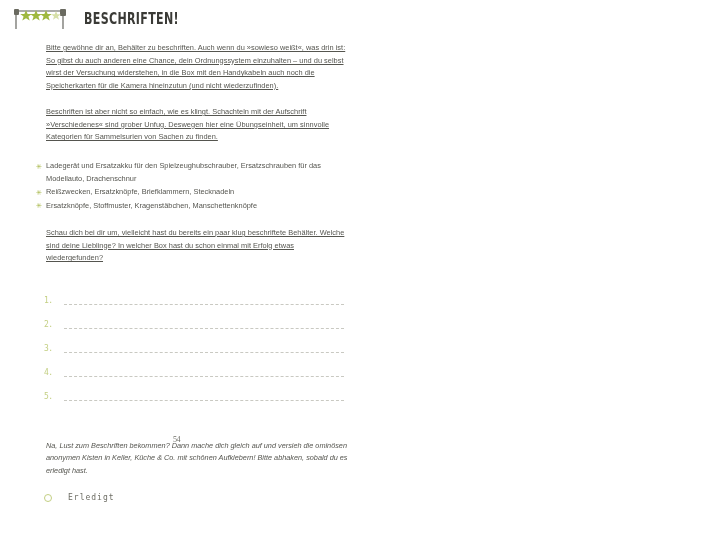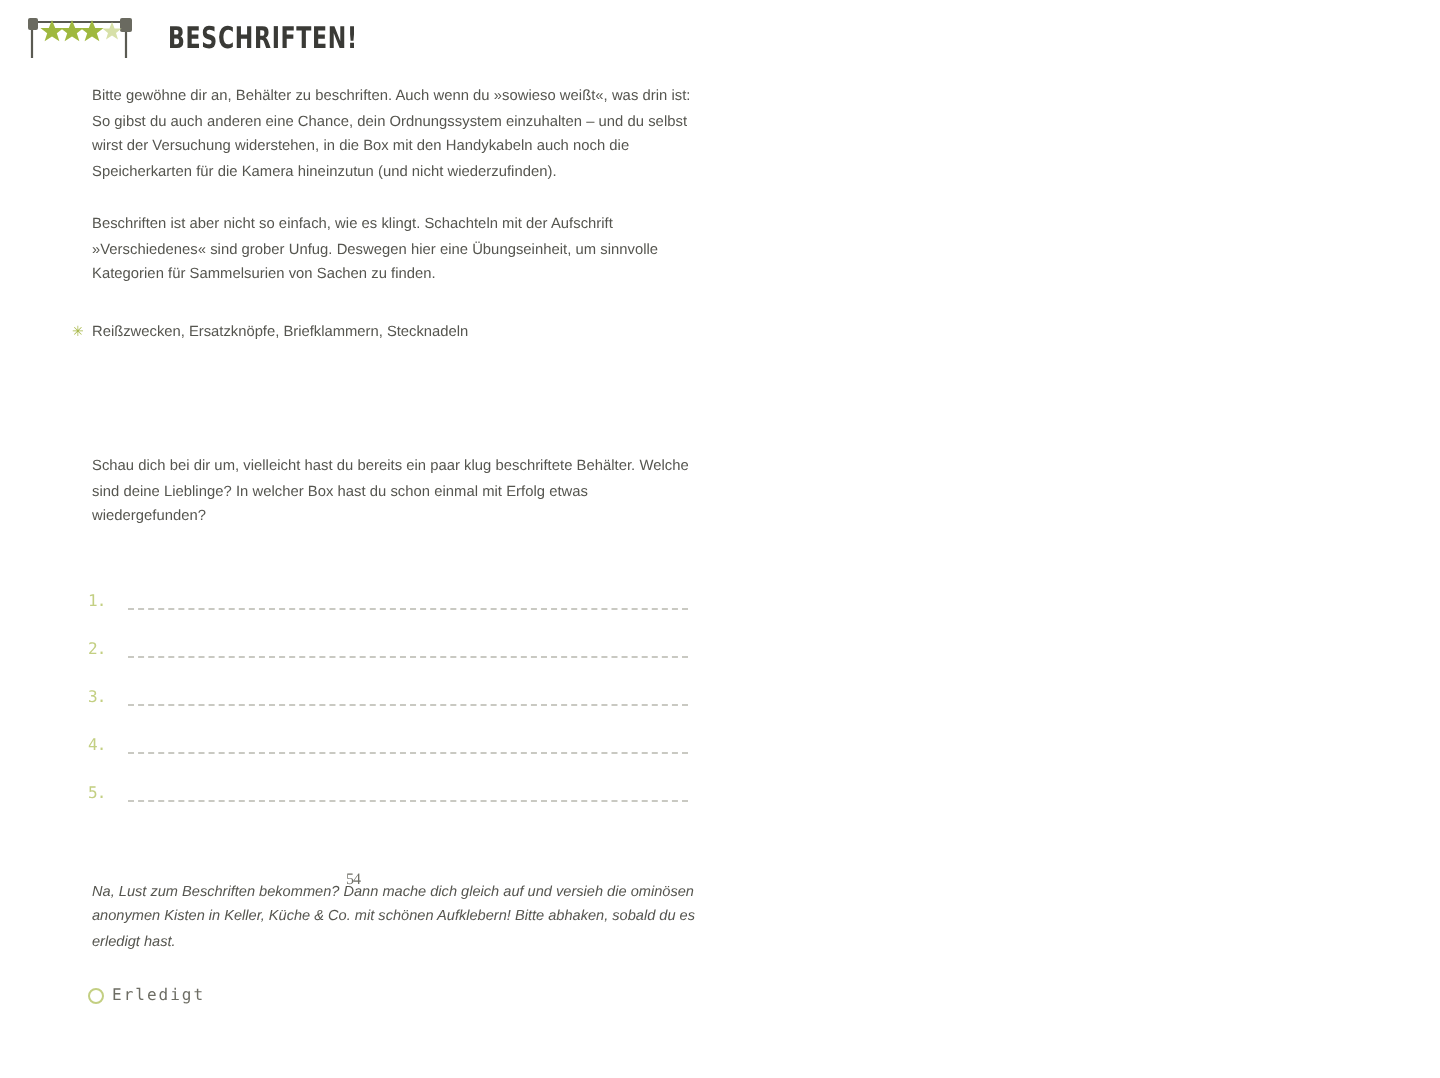--- a/index.html
+++ b/index.html
@@ -58,20 +58,21 @@
     font-family: "DejaVu Sans Condensed", "Liberation Sans Narrow", "Liberation Sans", sans-serif;
     transform: scaleX(0.82);
     transform-origin: left center;
     white-space: nowrap;
   }
 
   .para {
     position: absolute;
     left: 46px;
     width: 300px;
+    text-decoration: underline;
   }
 
   
   #bullet-list {
     position: absolute;
     left: 36px; top: 160px;
     width: 315px;
     margin: 0;
     padding: 0;
     list-style: none;
@@ -126,21 +127,21 @@
     line-height: 12.4px;
     font-style: italic;
     font-weight: normal;
     color: #55554f;
   }
   #done-row {
     position: absolute;
     left: 44px; top: 493px;
     display: flex;
     align-items: center;
-    gap: 4px;
+    gap: 16px;
   }
   #done-circle {
     width: 8px; height: 8px;
     border: 1.2px solid #c3cf82;
     border-radius: 50%;
     box-sizing: border-box;
   }
   #done-label {
     font-size: 8px;
     color: #6d6d64;
@@ -182,21 +183,29 @@
       <div id="chapter-title">BESCHRIFTEN!</div>
     </div>
 
     <div class="para body-text" style="top:42px;">Bitte gewöhne dir an, Behälter zu beschriften. Auch wenn du »sowieso weißt«, was drin ist: So gibst du auch anderen eine Chance, dein Ordnungssystem einzuhalten – und du selbst wirst der Versuchung widerstehen, in die Box mit den Handykabeln auch noch die Speicherkarten für die Kamera hineinzutun (und nicht wiederzufinden).</div>
 
     <div class="para body-text" style="top:106px;">Beschriften ist aber nicht so einfach, wie es klingt. Schachteln mit der Aufschrift »Verschiedenes« sind grober Unfug. Deswegen hier eine Übungseinheit, um sinnvolle Kategorien für Sammelsurien von Sachen zu finden.</div>
 
     <ul id="bullet-list">
       <li>
         <span class="bullet-mark">✳</span>
+        <span>Ladegerät und Ersatzakku für den Spielzeughubschrauber, Ersatzschrauben für das Modellauto, Drachenschnur</span>
+      </li>
+      <li>
+        <span class="bullet-mark">✳</span>
         <span>Reißzwecken, Ersatzknöpfe, Briefklammern, Stecknadeln</span>
+      </li>
+      <li>
+        <span class="bullet-mark">✳</span>
+        <span>Ersatzknöpfe, Stoffmuster, Kragenstäbchen, Manschettenknöpfe</span>
       </li>
     </ul>
 
     <div class="para body-text" style="top:227px;">Schau dich bei dir um, vielleicht hast du bereits ein paar klug beschriftete Behälter. Welche sind deine Lieblinge? In welcher Box hast du schon einmal mit Erfolg etwas wiedergefunden?</div>
 
     <div id="numbered-lines">
       <div class="num-line">
         <span class="num">1.</span>
         <span class="dashes"></span>
       </div>

